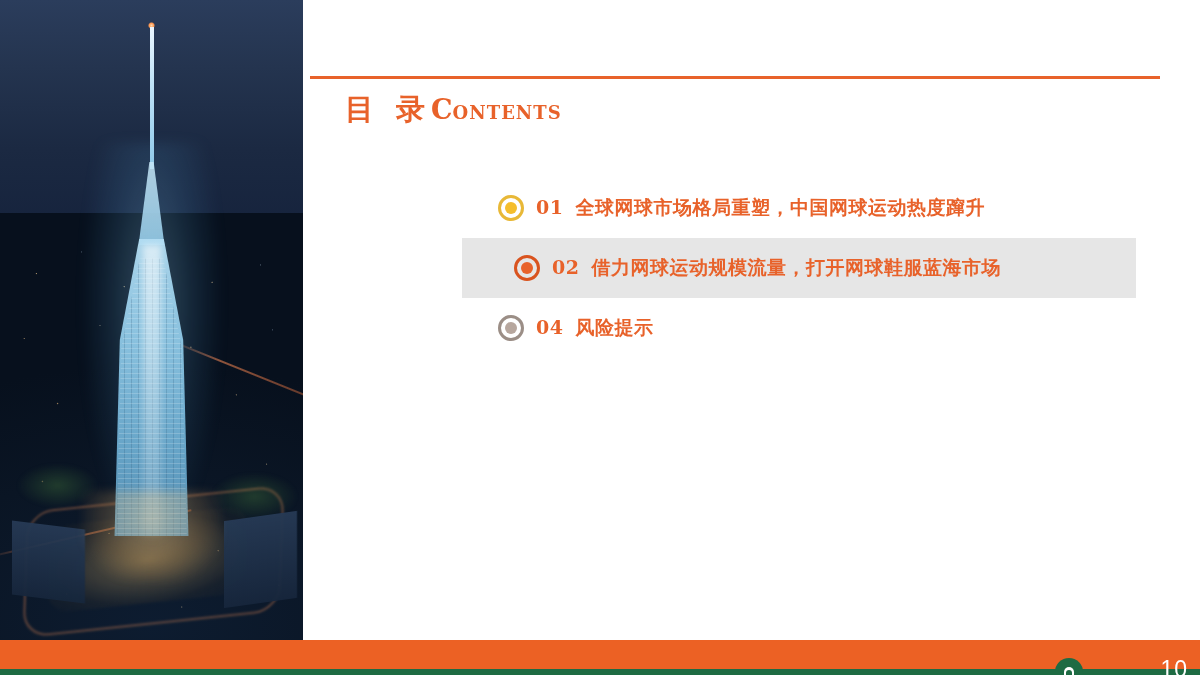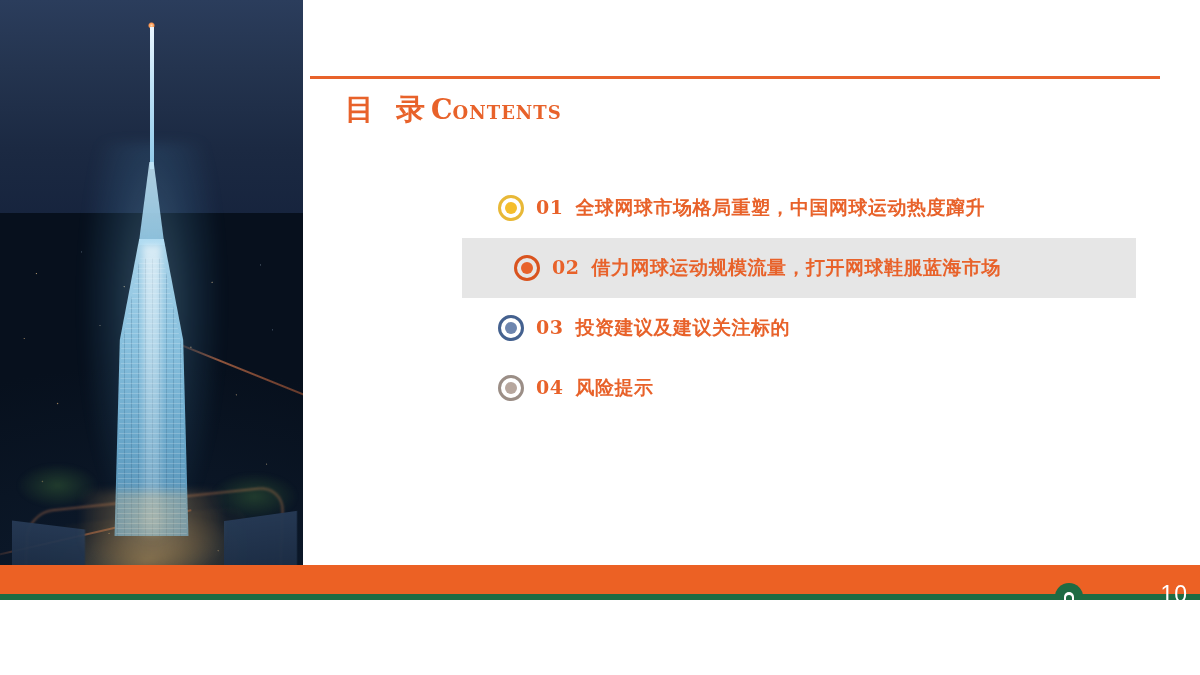--- a/index.html
+++ b/index.html
@@ -7,21 +7,21 @@
     padding: 0;
     background: #ffffff;
   }
   body {
     font-family: "Liberation Sans", sans-serif;
   }
 
   .slide {
     position: relative;
     width: 1200px;
-    height: 600px;
+    height: 675px;
     overflow: hidden;
     background: #ffffff;
   }
 
   
   .photo-panel {
     position: absolute;
     left: 0;
     top: 0;
     width: 303px;
@@ -371,28 +371,20 @@
 
     <div class="toc-row highlight" style="background: rgb(230, 230, 230);">
       <span class="toc-icon" style="border: 3px solid rgb(217, 83, 30);">
         <span class="dot" style="background: rgb(232, 98, 42);"></span>
       </span>
       <span class="toc-label">
         <span class="toc-num">02</span><span>借力网球运动规模流量，打开网球鞋服蓝海市场</span>
       </span>
     </div>
 
-    <div class="toc-row">
-      <span class="toc-icon" style="border: 3px solid rgb(68, 97, 143);">
-        <span class="dot" style="background: rgb(110, 134, 175);"></span>
-      </span>
-      <span class="toc-label">
-        <span class="toc-num">03</span><span>投资建议及建议关注标的</span>
-      </span>
-    </div>
 
     <div class="toc-row">
       <span class="toc-icon" style="border: 3px solid rgb(155, 142, 134);">
         <span class="dot" style="background: rgb(183, 167, 158);"></span>
       </span>
       <span class="toc-label">
         <span class="toc-num">04</span><span>风险提示</span>
       </span>
     </div>
 

